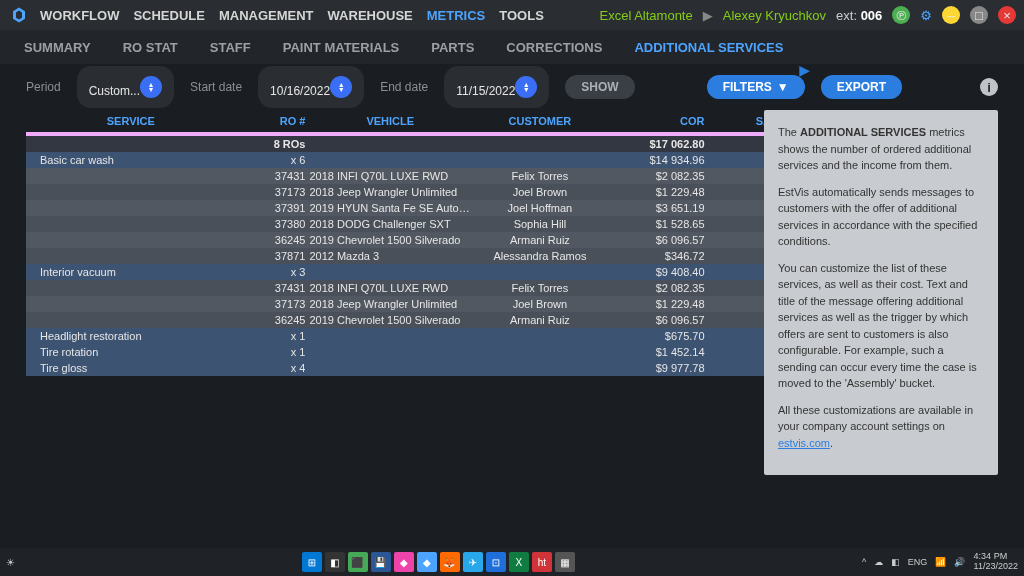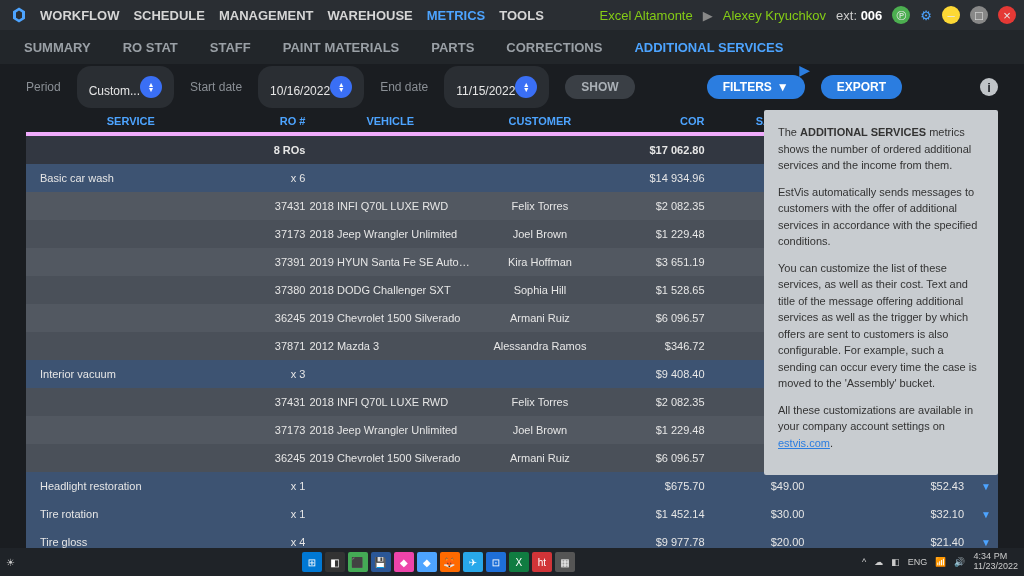--- a/index.html
+++ b/index.html
@@ -38,21 +38,21 @@
 .col-svc{width:210px;text-align:center}
 .col-ro{width:70px;text-align:right}
 .col-veh{width:170px;text-align:center}
 .col-cust{width:130px;text-align:center}
 .col-cor{width:110px;text-align:right;padding-right:10px}
 .col-sales{width:100px;text-align:right;padding-right:10px}
 .col-gap{width:80px}
 .col-inc{width:80px;text-align:right;padding-right:10px}
 .col-exp{width:24px;text-align:center}
 .sort{font-size:9px;margin-left:3px}
-.row{display:flex;height:28px;align-items:center;font-size:11px;color:#e6e6e6}
+.row{display:flex;height:16px;align-items:center;font-size:11px;color:#e6e6e6}
 .row-total{background:#323741;font-weight:600}
 .row-group{background:#3d5372}
 .row-detail{background:#4a5059}
 .row-detail:nth-child(odd){background:#525861}
 .row .col-svc{text-align:left;padding-left:14px}
 .row .col-veh{text-align:left;padding-left:4px}
 .row .col-cust{text-align:center}
 .cell{overflow:hidden;white-space:nowrap;text-overflow:ellipsis}
 .chev{color:#4da4ff;font-size:10px}
 .tooltip{position:absolute;top:0;right:26px;width:234px;background:#c8ccd0;color:#333;padding:14px 14px;font-size:11px;line-height:1.5;border-radius:2px;z-index:10}
@@ -185,21 +185,21 @@
         <div class="col-cor cell">$1 229.48</div>
         <div class="col-sales cell">$20.00</div>
         <div class="col-gap cell"></div>
         <div class="col-inc cell"></div>
         <div class="col-exp cell"></div>
       </div>
       <div class="row row-detail">
         <div class="col-svc cell"></div>
         <div class="col-ro cell">37391</div>
         <div class="col-veh cell">2019 HYUN Santa Fe SE Automati...</div>
-        <div class="col-cust cell">Kira Hoffman</div>
+        <div class="col-cust cell">Joel Hoffman</div>
         <div class="col-cor cell">$3 651.19</div>
         <div class="col-sales cell">$20.00</div>
         <div class="col-gap cell"></div>
         <div class="col-inc cell"></div>
         <div class="col-exp cell"></div>
       </div>
       <div class="row row-detail">
         <div class="col-svc cell"></div>
         <div class="col-ro cell">37380</div>
         <div class="col-veh cell">2018 DODG Challenger SXT</div>

